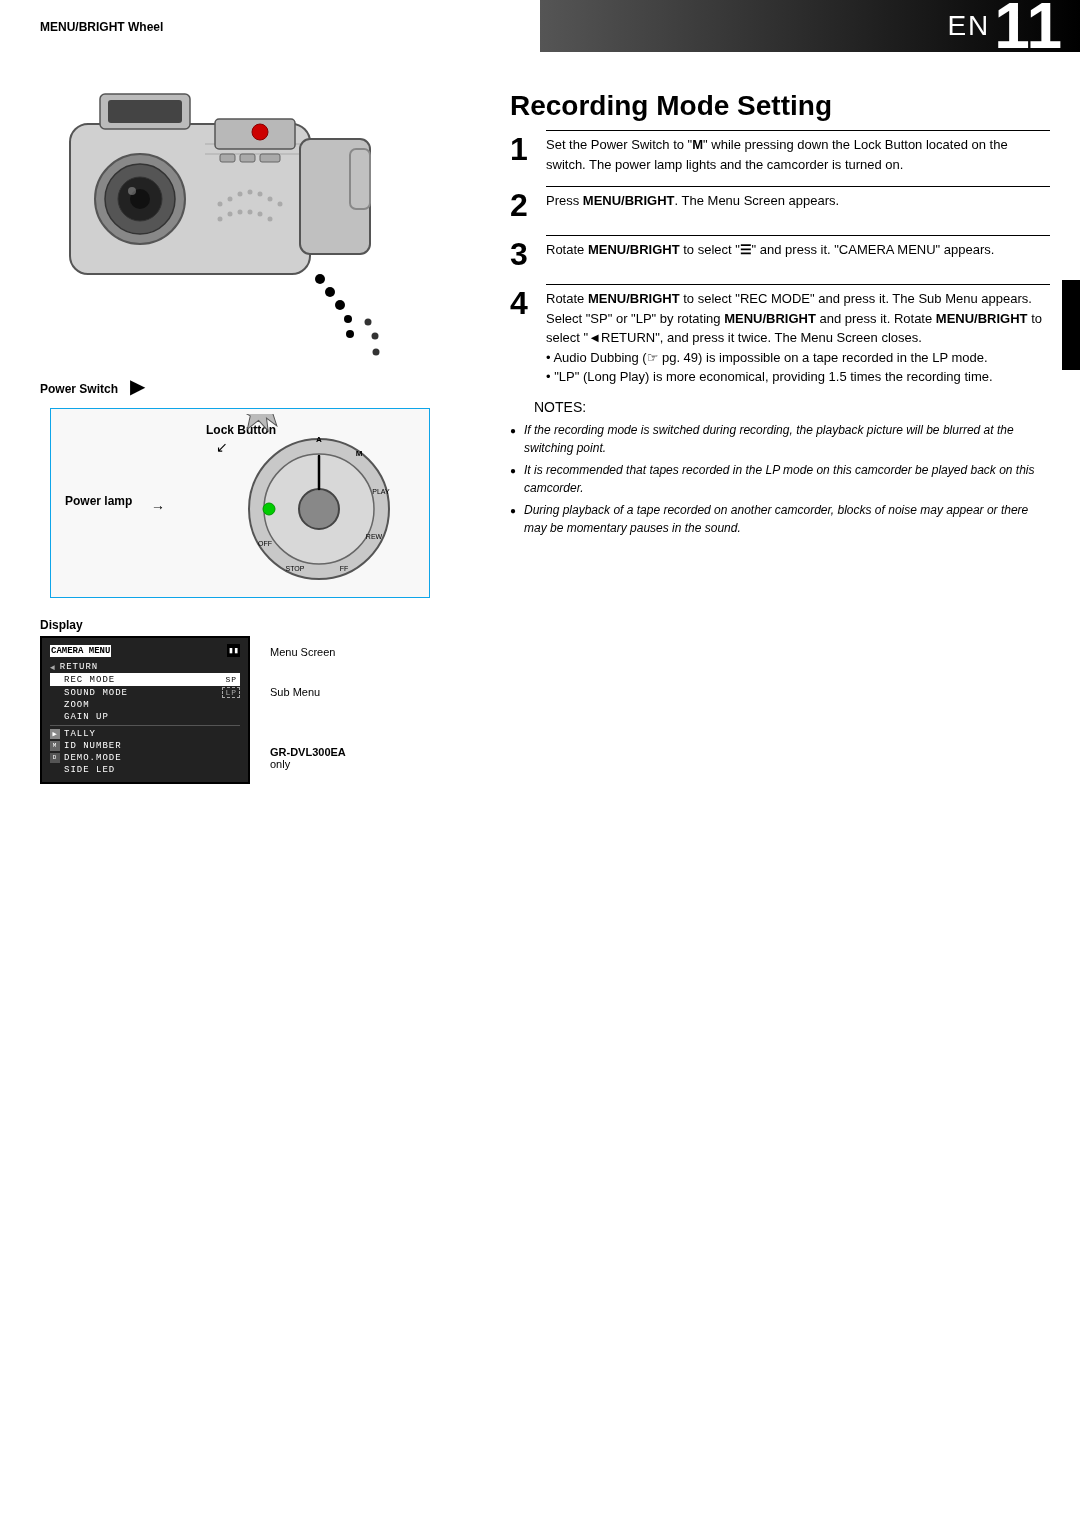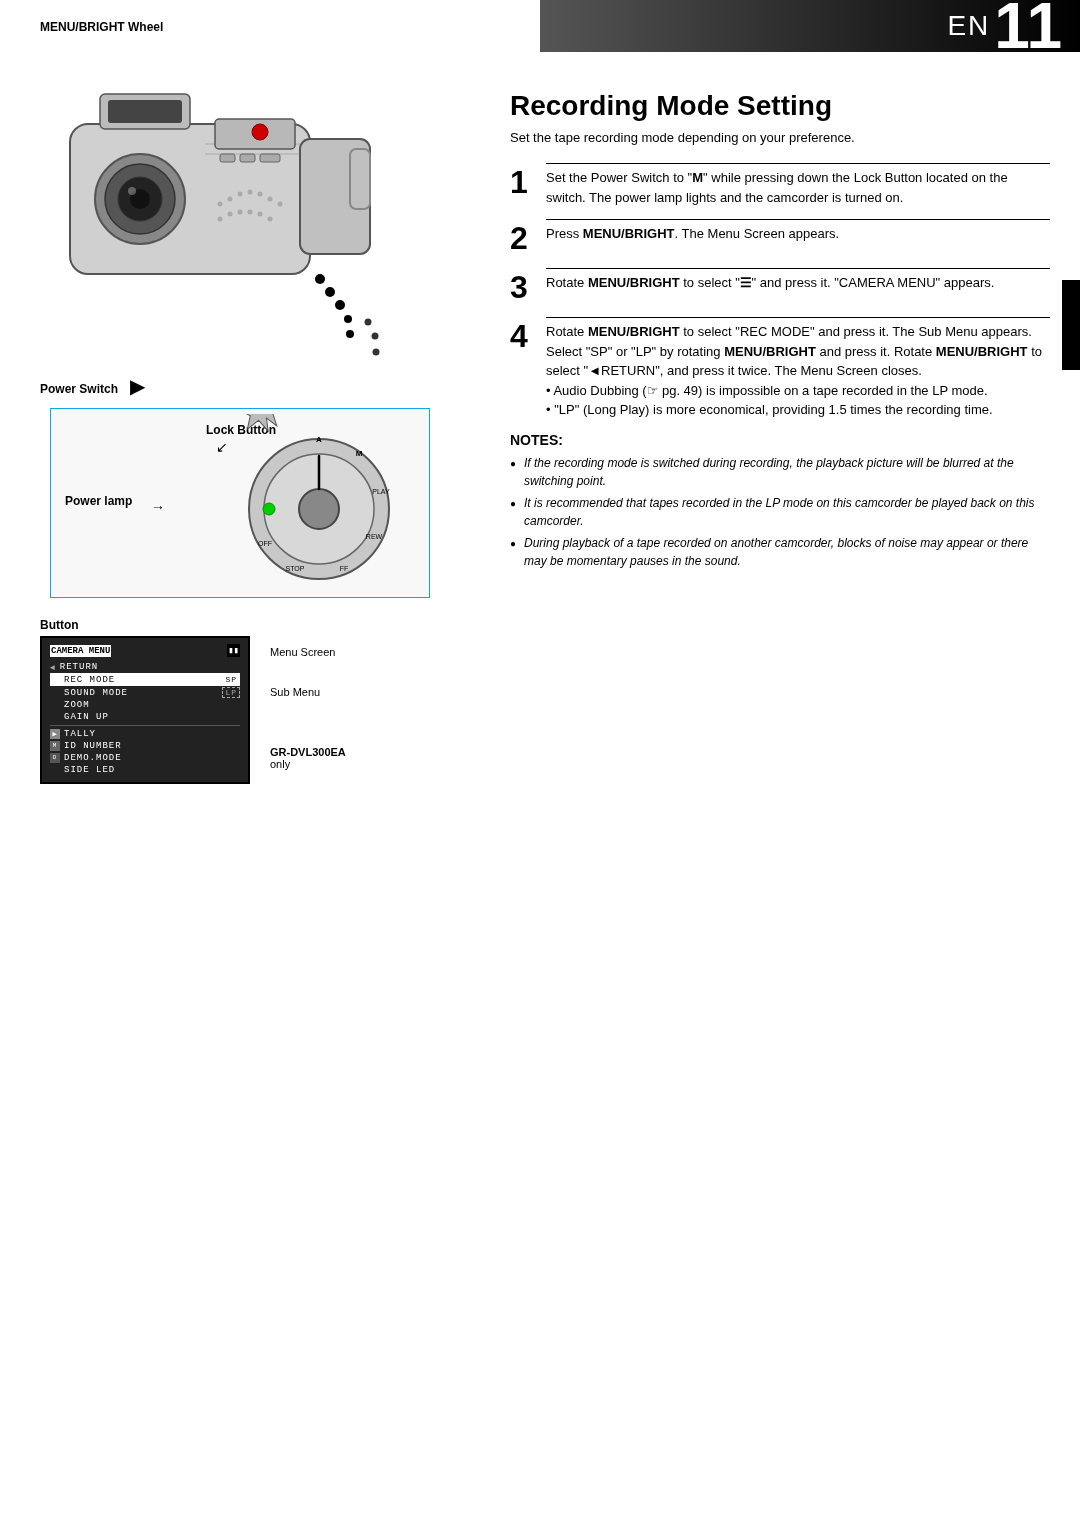--- a/index.html
+++ b/index.html
@@ -192,22 +192,23 @@
     }
     .step-content b {
       font-weight: bold;
     }
 
     .notes-section {
       margin-top: 8px;
     }
     .notes-title {
       font-size: 14px;
-      font-weight: bold;
+      font-weight: normal;
       margin-bottom: 6px;
+      margin-left: 24px;
     }
     .notes-list {
       list-style: none;
       padding: 0;
     }
     .notes-list li {
       font-size: 12px;
       font-style: italic;
       line-height: 1.5;
       padding-left: 14px;
@@ -336,21 +337,21 @@
 
       <line x1="100" y1="75" x2="100" y2="42" stroke="#000" stroke-width="2.5" stroke-linecap="round"></line>
 
       <polygon points="100,10 106,22 120,18 113,30 122,40 108,38 105,52 100,40 95,52 92,38 78,40 87,30 80,18 94,22" fill="#bbb" stroke="#555" stroke-width="1" transform="rotate(-30,100,95) translate(0,-50)"></polygon>
 
       <circle cx="50" cy="95" r="6" fill="#0c0" stroke="#090" stroke-width="1"></circle>
     </svg>
   </div>
 
   <div class="display-section">
-    <div class="display-label">Button</div>
+    <div class="display-label">Display</div>
     <div class="display-area">
 
       <div class="screen-box">
         <div class="screen-title-bar">
           <span class="screen-title-block">CAMERA MENU</span>
           <span class="screen-title-block" style="background:#000;color:#fff;">▮▮</span>
         </div>
 
         <div class="screen-menu-item">
           <span style="color:#aaa;font-size:8px;">◄</span>
@@ -402,21 +403,20 @@
         </div>
       </div>
     </div>
   </div>
 
 </div>
 
 <div class="right-col">
 
   <h1 class="page-title">Recording Mode Setting</h1>
-  <p class="page-subtitle">Set the tape recording mode depending on your preference.</p>
 
   <div>
 
     <div class="step-container">
       <span class="step-num">1</span>
       <div class="step-content">
         Set the Power Switch to "<b>M</b>" while pressing down the Lock Button located on the switch. The power lamp lights and the camcorder is turned on.
       </div>
     </div>
 

